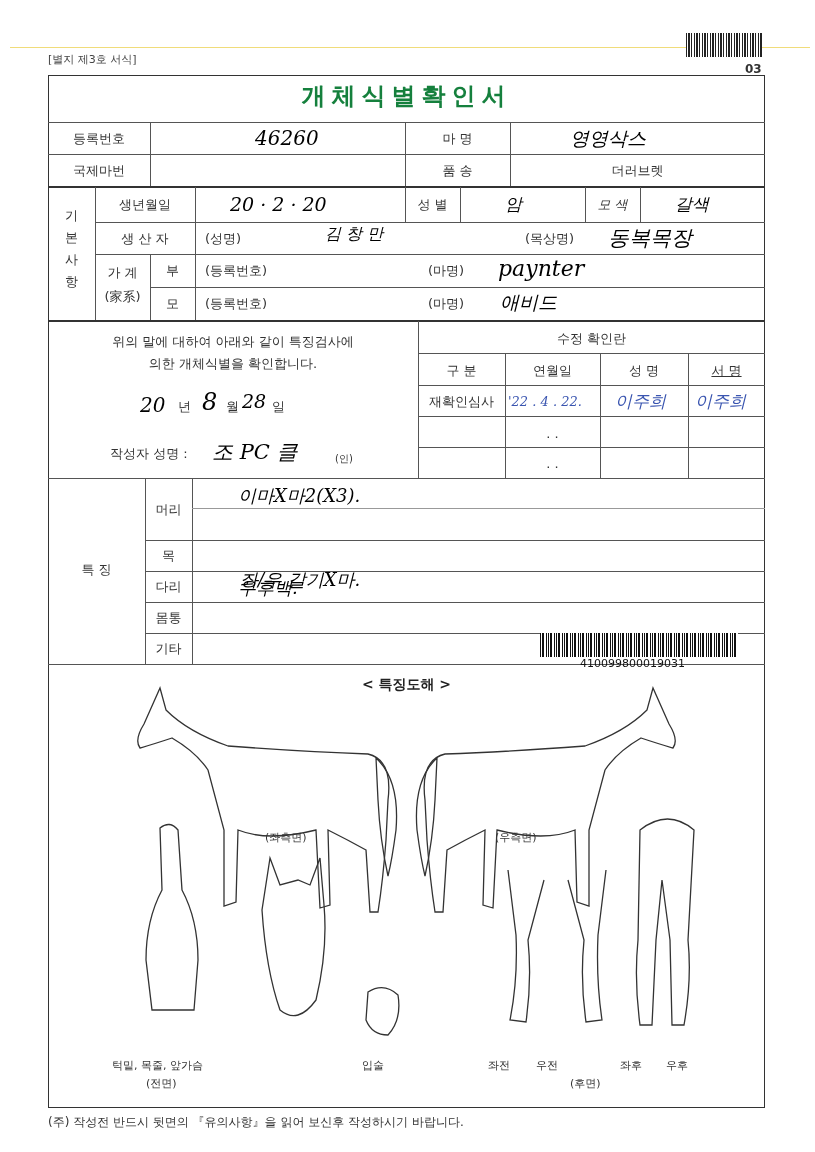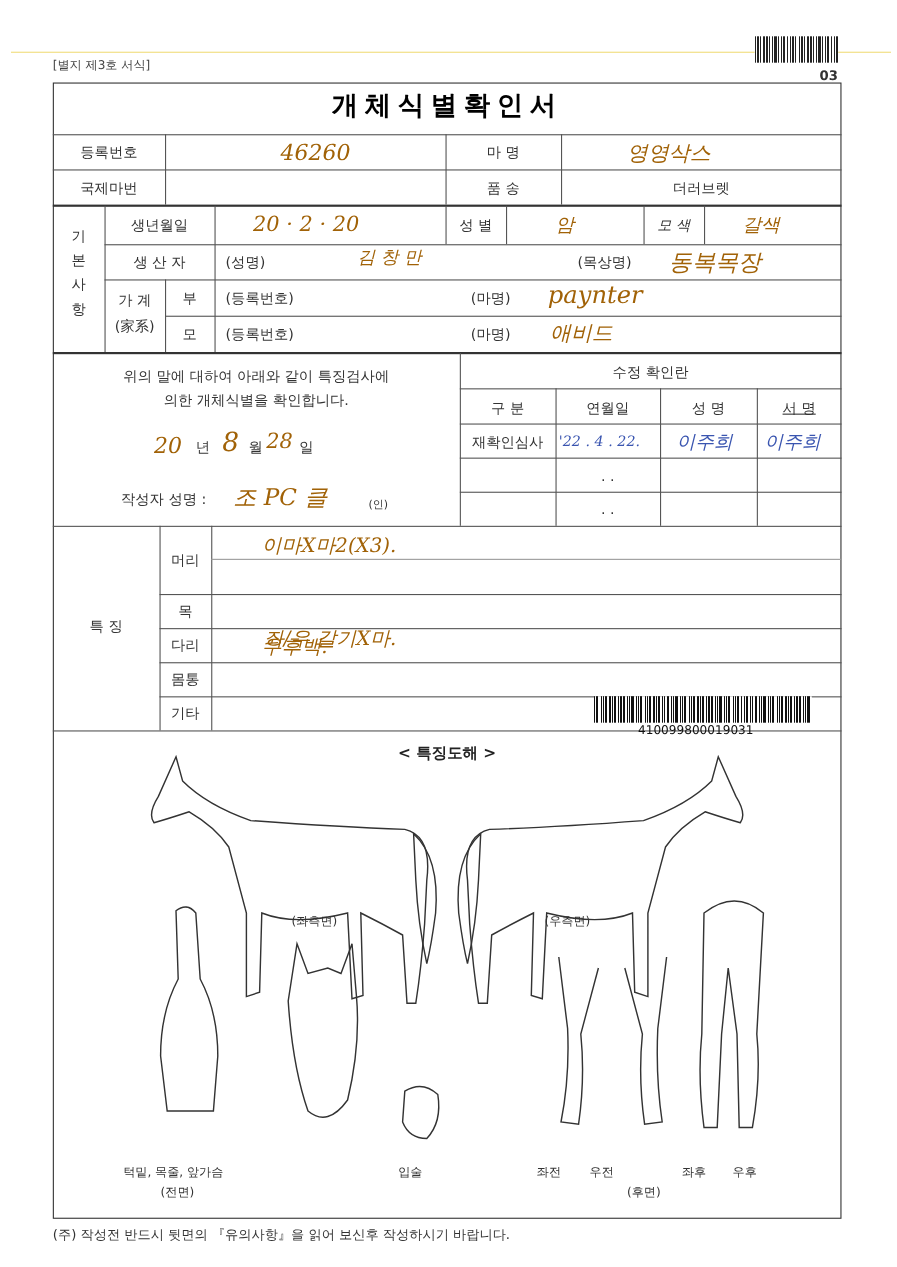--- a/index.html
+++ b/index.html
@@ -12,23 +12,23 @@
   .yellow-line { left:10px; top:47px; width:800px; height:1px; background:#f0dc7a; }
   .form-code { left:48px; top:52px; font-size:11px; color:#444; }
   .page-no { left:745px; top:62px; font-size:12px; font-weight:bold; color:#333; }
   .top-barcode { left:686px; top:33px; width:76px; height:24px;
     background:repeating-linear-gradient(90deg,#222 0 1px,#fff 1px 2px,#222 2px 4px,#fff 4px 5px,#222 5px 6px,#fff 6px 8px); }
   .frame { left:48px; top:75px; width:717px; height:1033px; border:1.5px solid #333; box-sizing:border-box; }
   .hl { position:absolute; height:1px; background:#555; }
   .vl { position:absolute; width:1px; background:#555; }
   .hl.thick { height:2px; background:#333; }
   .lbl { position:absolute; font-size:13px; color:#333; text-align:center; white-space:nowrap; }
-  .hand { position:absolute; font-family:"DejaVu Serif", serif; font-style:italic; color:#a16207; white-space:nowrap; }
+  .hand { position:absolute; font-family:"DejaVu Serif", serif; font-style:italic; color:#000000; white-space:nowrap; }
   .hand.blue { color:#3a55b0; }
-  .title { left:48px; top:80px; width:717px; text-align:center; font-size:24px; font-weight:bold; letter-spacing:6px; color:#000000; }
+  .title { left:48px; top:80px; width:717px; text-align:center; font-size:24px; font-weight:bold; letter-spacing:6px; color:#15803d; }
   .barcode2 { left:540px; top:633px; width:198px; height:24px;
     background:repeating-linear-gradient(90deg,#111 0 1px,#fff 1px 2px,#111 2px 3px,#111 3px 4px,#fff 4px 6px,#111 6px 7px,#fff 7px 8px); }
   .barcode2-num { left:580px; top:657px; font-size:11px; color:#111; }
   .diagram-title { left:48px; top:676px; width:717px; text-align:center; font-size:14px; font-weight:bold; color:#222; }
   .dlabel { position:absolute; font-size:11px; color:#333; white-space:nowrap; }
   .footnote { left:48px; top:1114px; font-size:12px; color:#333; }
   svg .ln { fill:none; stroke:#333; stroke-width:1.3; }
 </style>
 </head>
 <body>

